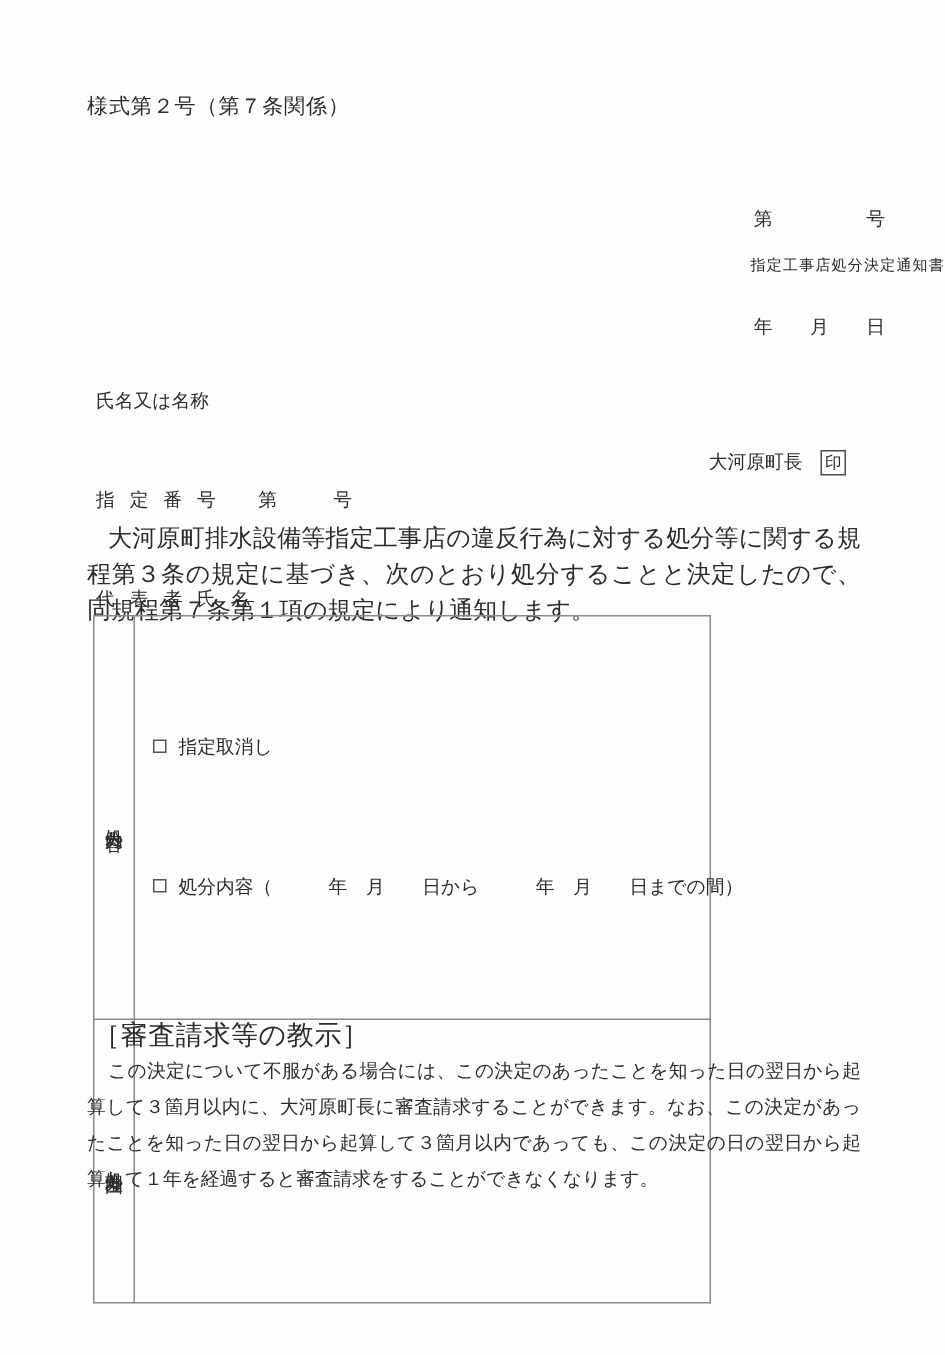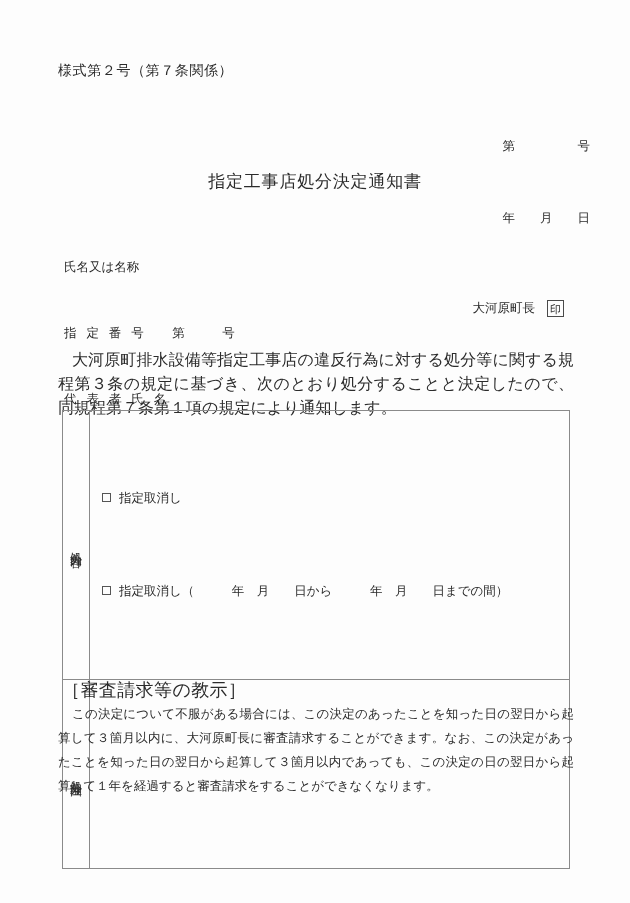--- a/index.html
+++ b/index.html
@@ -41,22 +41,22 @@
     white-space: pre;
   }
   .doc-meta div { white-space: pre; }
 
   
   .doc-title {
     position: absolute;
     left: 0;
     right: 0;
     top: 170px;
-    text-align: center;
-    font-size: 17px;
+    text-align: right;
+    font-size: 10px;
     letter-spacing: 0.8px;
   }
 
   
   .addressee {
     position: absolute;
     left: 64px;
     top: 212px;
     line-height: 22px;
     font-size: 12.5px;
@@ -96,21 +96,21 @@
     line-height: 24px;
     text-align: justify;
     text-indent: 14px;
   }
 
   
   .disp-table {
     position: absolute;
     left: 62px;
     top: 410px;
-    width: 508px;
+    width: 412px;
     border-collapse: collapse;
     table-layout: fixed;
   }
   .disp-table td {
     border: 1px solid #8a8a8a;
     padding: 0;
     vertical-align: middle;
   }
   .label-cell {
     width: 26px;
@@ -193,21 +193,21 @@
 
   <table class="disp-table">
     <tbody>
       <tr>
         <td class="label-cell">
           <span class="vlabel">処分内容</span>
         </td>
         <td class="row-content">
           <div class="opt-list">
             <div><span class="checkbox"></span><span>指定取消し</span></div>
-            <div><span class="checkbox"></span><span>指定取消し（　　　年　月　　日から　　　年　月　　日までの間）</span></div>
+            <div><span class="checkbox"></span><span>処分内容（　　　年　月　　日から　　　年　月　　日までの間）</span></div>
           </div>
         </td>
       </tr>
       <tr>
         <td class="label-cell">
           <span class="vlabel">処分理由</span>
         </td>
         <td class="row-reason reason-blank"></td>
       </tr>
     </tbody>

